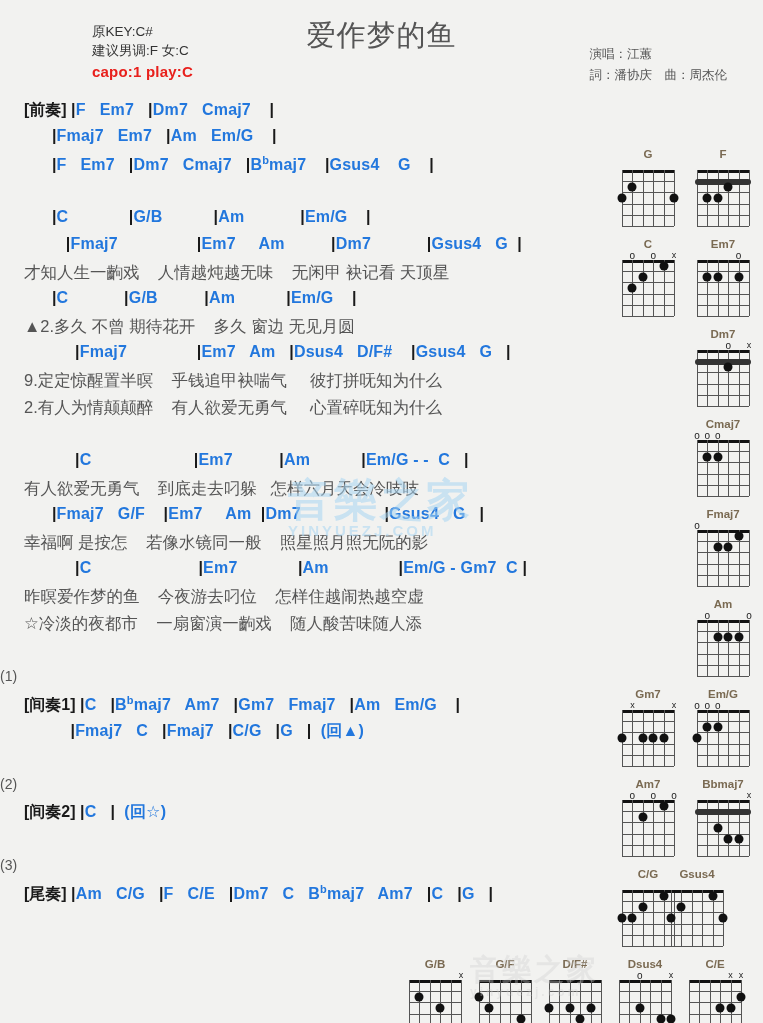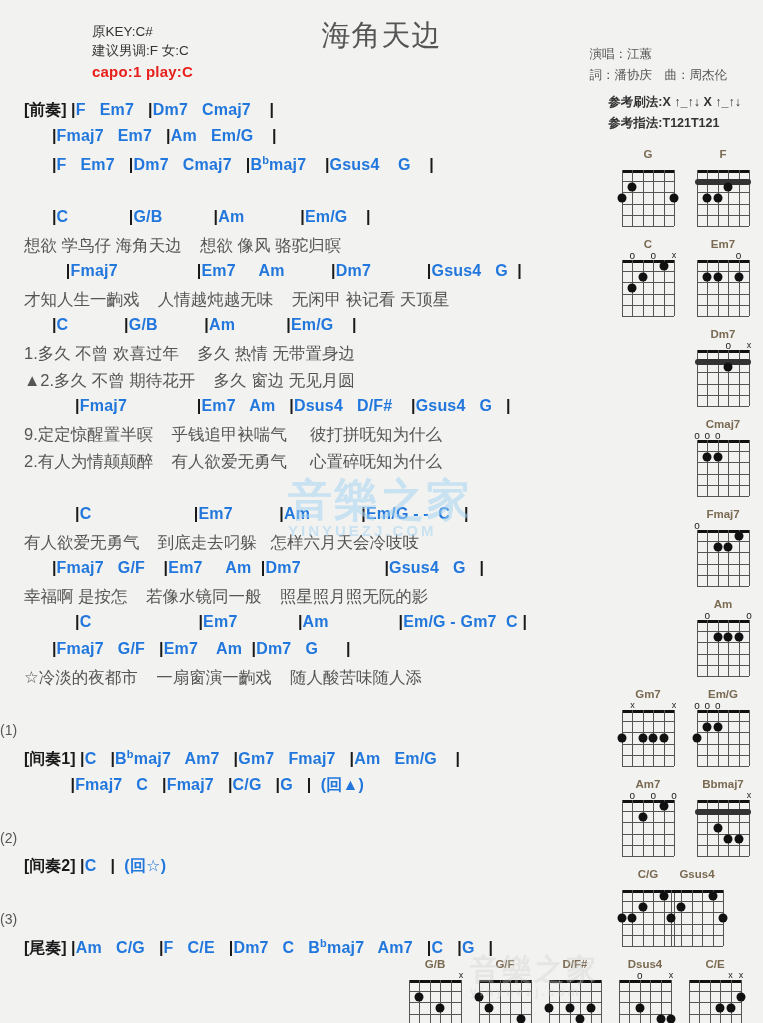--- a/index.html
+++ b/index.html
@@ -53,53 +53,47 @@
 <body>
 
 <div class="sheet">
 
   <div class="hdr-left">
     <div>原KEY:C#</div>
     <div>建议男调:F 女:C</div>
     <span class="capo">capo:1 play:C</span>
   </div>
 
-  <div class="title">海角天边</div>
+  <div class="title">爱作梦的鱼</div>
 
   <div class="hdr-right">
     <div>演唱：江蕙</div>
     <div>詞：潘协庆　曲：周杰伦</div>
-  </div>
-  <div class="hdr-right2">
-    <div>参考刷法:X ↑_↑↓ X ↑_↑↓</div>
-    <div>参考指法:T121T121</div>
   </div>
 
   <div class="body" id="body">
       <div class="row"><span style="display: inline-block; width: 24px;"></span><span class="sect">[前奏] </span><span class="crow"><span class="bar">|</span>F   Em7   <span class="bar">|</span>Dm7   Cmaj7    <span class="bar">|</span></span></div>
       <div class="row"><span style="display: inline-block; width: 24px;"></span><span class="crow">      <span class="bar">|</span>Fmaj7   Em7   <span class="bar">|</span>Am   Em/G    <span class="bar">|</span></span></div>
       <div class="row"><span style="display: inline-block; width: 24px;"></span><span class="crow">      <span class="bar">|</span>F   Em7   <span class="bar">|</span>Dm7   Cmaj7   <span class="bar">|</span>B<sup class="flat">b</sup>maj7    <span class="bar">|</span>Gsus4    G    <span class="bar">|</span></span></div>
       <div class="row">&nbsp;</div>
       <div class="row"><span style="display: inline-block; width: 24px;"></span><span class="crow">      <span class="bar">|</span>C             <span class="bar">|</span>G/B           <span class="bar">|</span>Am            <span class="bar">|</span>Em/G    <span class="bar">|</span></span></div>
-      <div class="row"><span style="display: inline-block; width: 24px;"></span><span class="lrow">想欲 学鸟仔 海角天边    想欲 像风 骆驼归暝</span></div>
       <div class="row"><span style="display: inline-block; width: 24px;"></span><span class="crow">         <span class="bar">|</span>Fmaj7                 <span class="bar">|</span>Em7     Am          <span class="bar">|</span>Dm7            <span class="bar">|</span>Gsus4   G  <span class="bar">|</span></span></div>
       <div class="row"><span style="display: inline-block; width: 24px;"></span><span class="lrow">才知人生一齣戏    人情越炖越无味    无闲甲 袂记看 天顶星</span></div>
       <div class="row"><span style="display: inline-block; width: 24px;"></span><span class="crow">      <span class="bar">|</span>C            <span class="bar">|</span>G/B          <span class="bar">|</span>Am           <span class="bar">|</span>Em/G    <span class="bar">|</span></span></div>
-      <div class="row"><span style="display: inline-block; width: 24px;"></span><span class="lrow">1.多久 不曾 欢喜过年    多久 热情 无带置身边</span></div>
       <div class="row"><span style="display: inline-block; width: 24px;"></span><span class="lrow">▲2.多久 不曾 期待花开    多久 窗边 无见月圆</span></div>
       <div class="row"><span style="display: inline-block; width: 24px;"></span><span class="crow">           <span class="bar">|</span>Fmaj7               <span class="bar">|</span>Em7   Am   <span class="bar">|</span>Dsus4   D/F#    <span class="bar">|</span>Gsus4   G   <span class="bar">|</span></span></div>
       <div class="row"><span style="display: inline-block; width: 24px;"></span><span class="lrow">9.定定惊醒置半暝    乎钱追甲袂喘气     彼打拼呒知为什么</span></div>
       <div class="row"><span style="display: inline-block; width: 24px;"></span><span class="lrow">2.有人为情颠颠醉    有人欲爱无勇气     心置碎呒知为什么</span></div>
       <div class="row">&nbsp;</div>
       <div class="row"><span style="display: inline-block; width: 24px;"></span><span class="crow">           <span class="bar">|</span>C                      <span class="bar">|</span>Em7          <span class="bar">|</span>Am           <span class="bar">|</span>Em/G - -  C   <span class="bar">|</span></span></div>
       <div class="row"><span style="display: inline-block; width: 24px;"></span><span class="lrow">有人欲爱无勇气    到底走去叼躲   怎样六月天会冷吱吱</span></div>
       <div class="row"><span style="display: inline-block; width: 24px;"></span><span class="crow">      <span class="bar">|</span>Fmaj7   G/F    <span class="bar">|</span>Em7     Am  <span class="bar">|</span>Dm7                  <span class="bar">|</span>Gsus4   G   <span class="bar">|</span></span></div>
       <div class="row"><span style="display: inline-block; width: 24px;"></span><span class="lrow">幸福啊 是按怎    若像水镜同一般    照星照月照无阮的影</span></div>
       <div class="row"><span style="display: inline-block; width: 24px;"></span><span class="crow">           <span class="bar">|</span>C                       <span class="bar">|</span>Em7             <span class="bar">|</span>Am               <span class="bar">|</span>Em/G - Gm7  C <span class="bar">|</span></span></div>
-      <div class="row"><span style="display: inline-block; width: 24px;"></span><span class="crow">      <span class="bar">|</span>Fmaj7   G/F   <span class="bar">|</span>Em7    Am  <span class="bar">|</span>Dm7   G      <span class="bar">|</span></span></div>
+      <div class="row"><span style="display: inline-block; width: 24px;"></span><span class="lrow">昨暝爱作梦的鱼    今夜游去叼位    怎样住越闹热越空虚</span></div>
       <div class="row"><span style="display: inline-block; width: 24px;"></span><span class="lrow">☆冷淡的夜都市    一扇窗演一齣戏    随人酸苦味随人添</span></div>
       <div class="row">&nbsp;</div>
       <div class="row"><span class="num">(1)</span></div>
       <div class="row"><span style="display: inline-block; width: 24px;"></span><span class="sect">[间奏1] </span><span class="crow"><span class="bar">|</span>C   <span class="bar">|</span>B<sup class="flat">b</sup>maj7   Am7   <span class="bar">|</span>Gm7   Fmaj7   <span class="bar">|</span>Am   Em/G    <span class="bar">|</span></span></div>
       <div class="row"><span style="display: inline-block; width: 24px;"></span><span class="crow">          <span class="bar">|</span>Fmaj7   C   <span class="bar">|</span>Fmaj7   <span class="bar">|</span>C/G   <span class="bar">|</span>G   <span class="bar">|</span>  (回▲)</span></div>
       <div class="row">&nbsp;</div>
       <div class="row"><span class="num">(2)</span></div>
       <div class="row"><span style="display: inline-block; width: 24px;"></span><span class="sect">[间奏2] </span><span class="crow"><span class="bar">|</span>C   <span class="bar">|</span>  (回☆)</span></div>
       <div class="row">&nbsp;</div>
       <div class="row"><span class="num">(3)</span></div>

